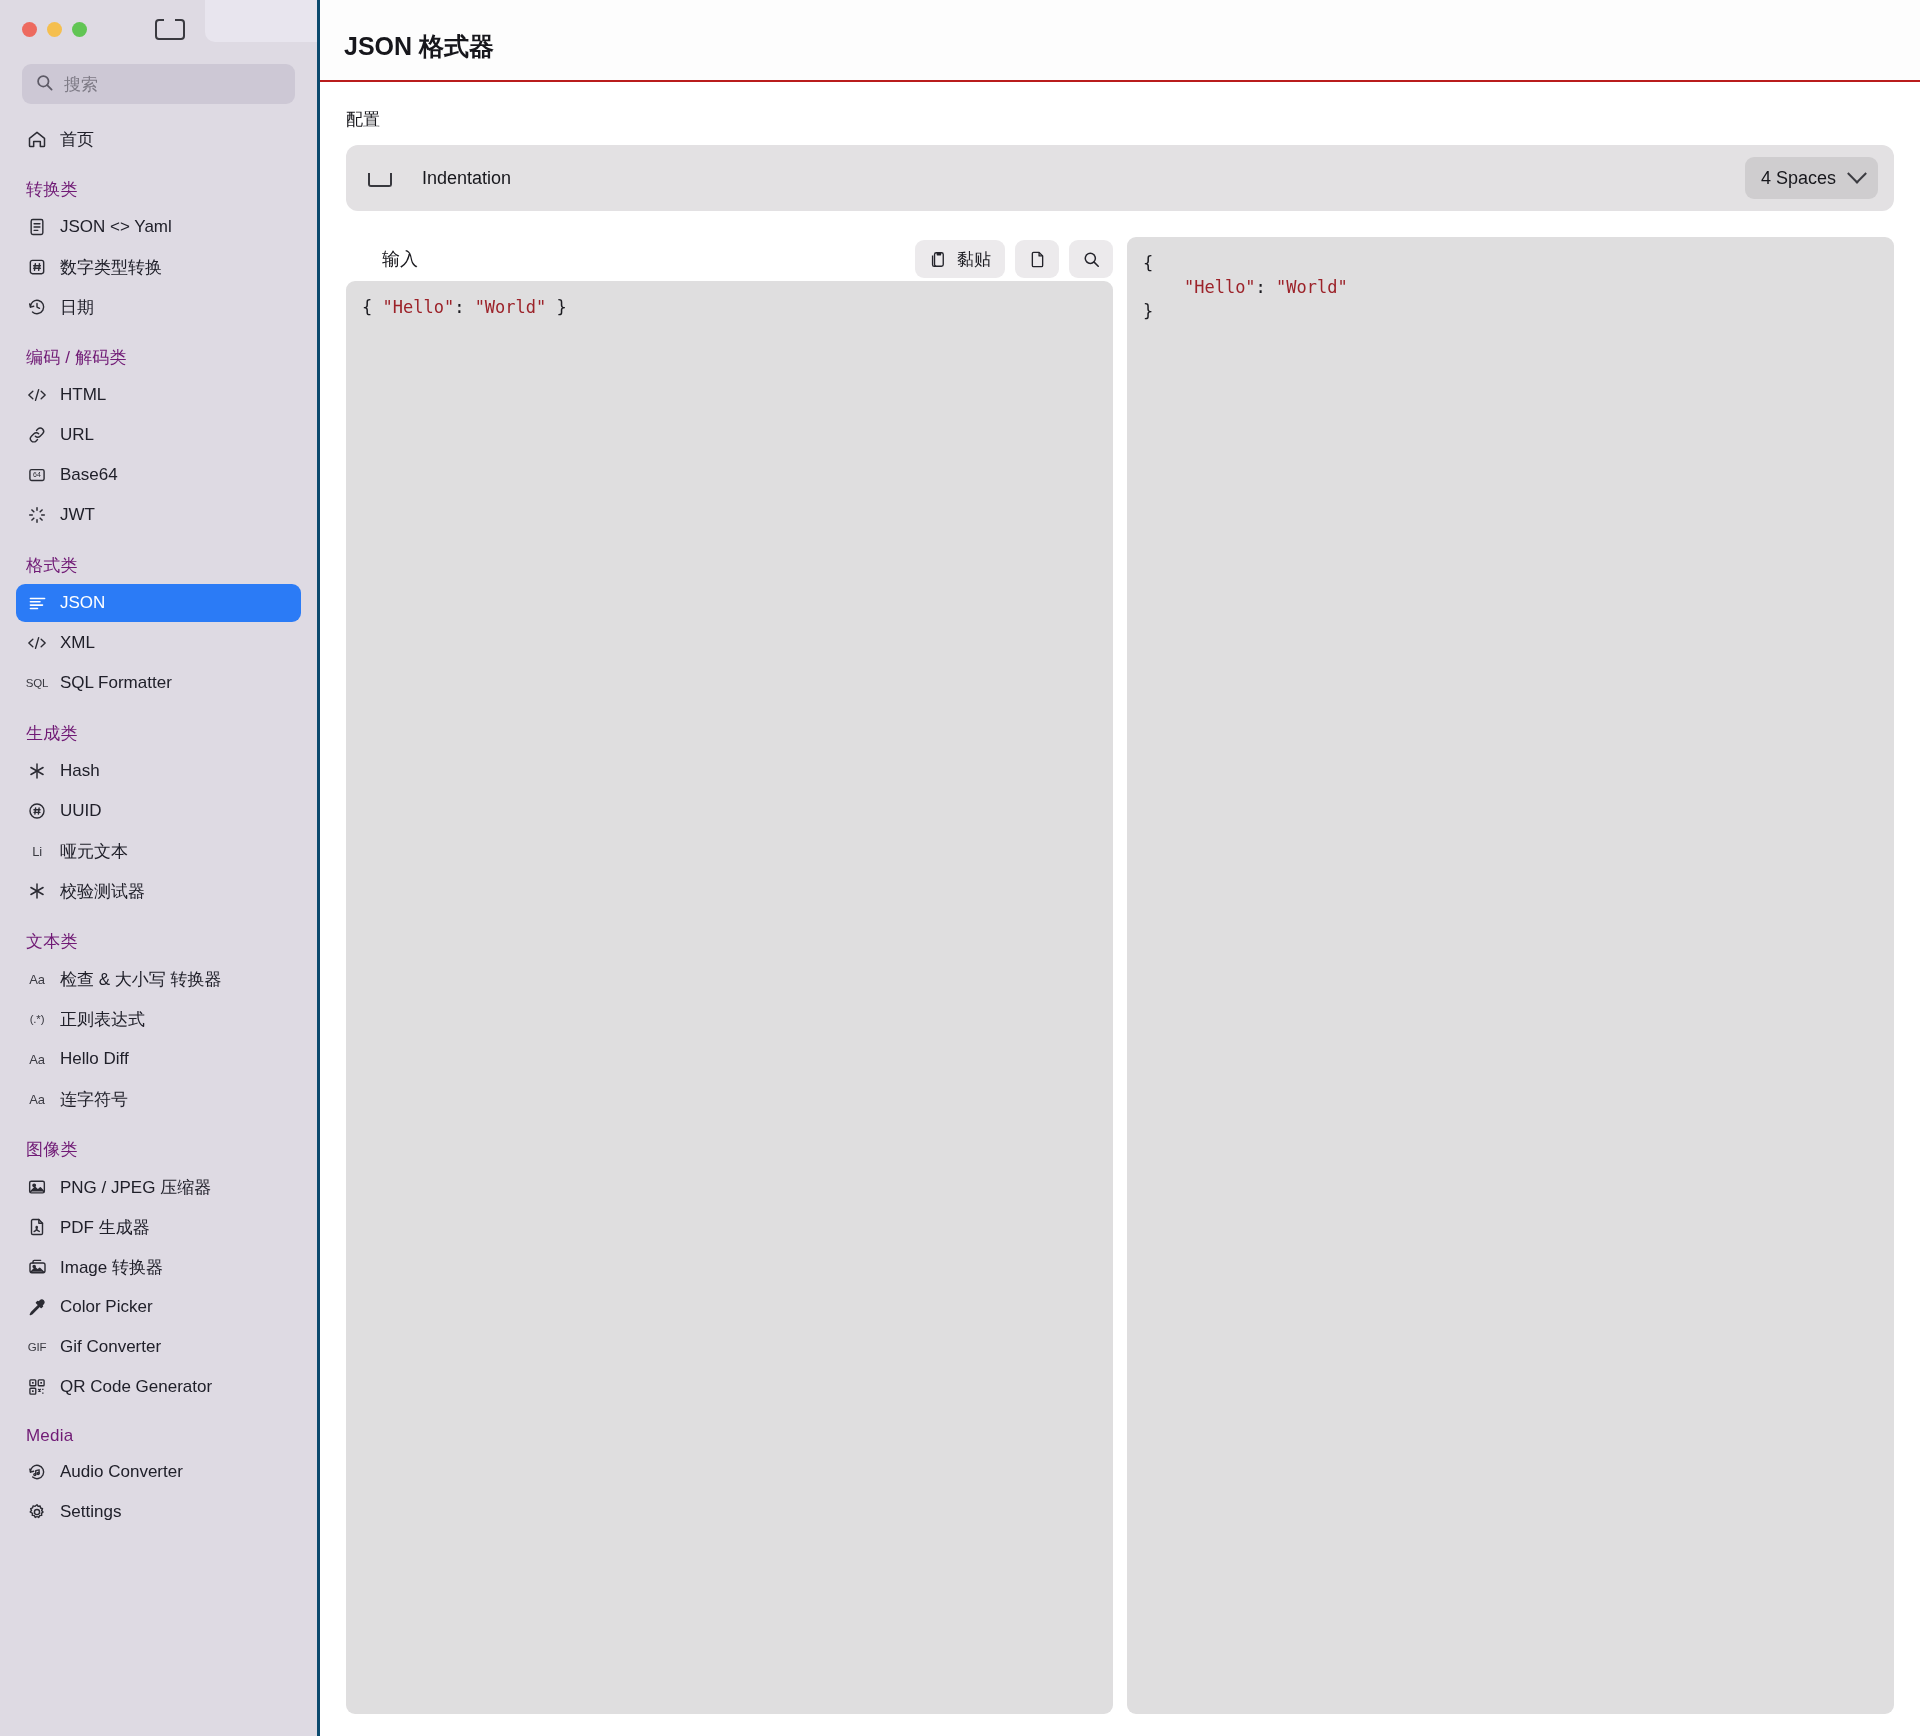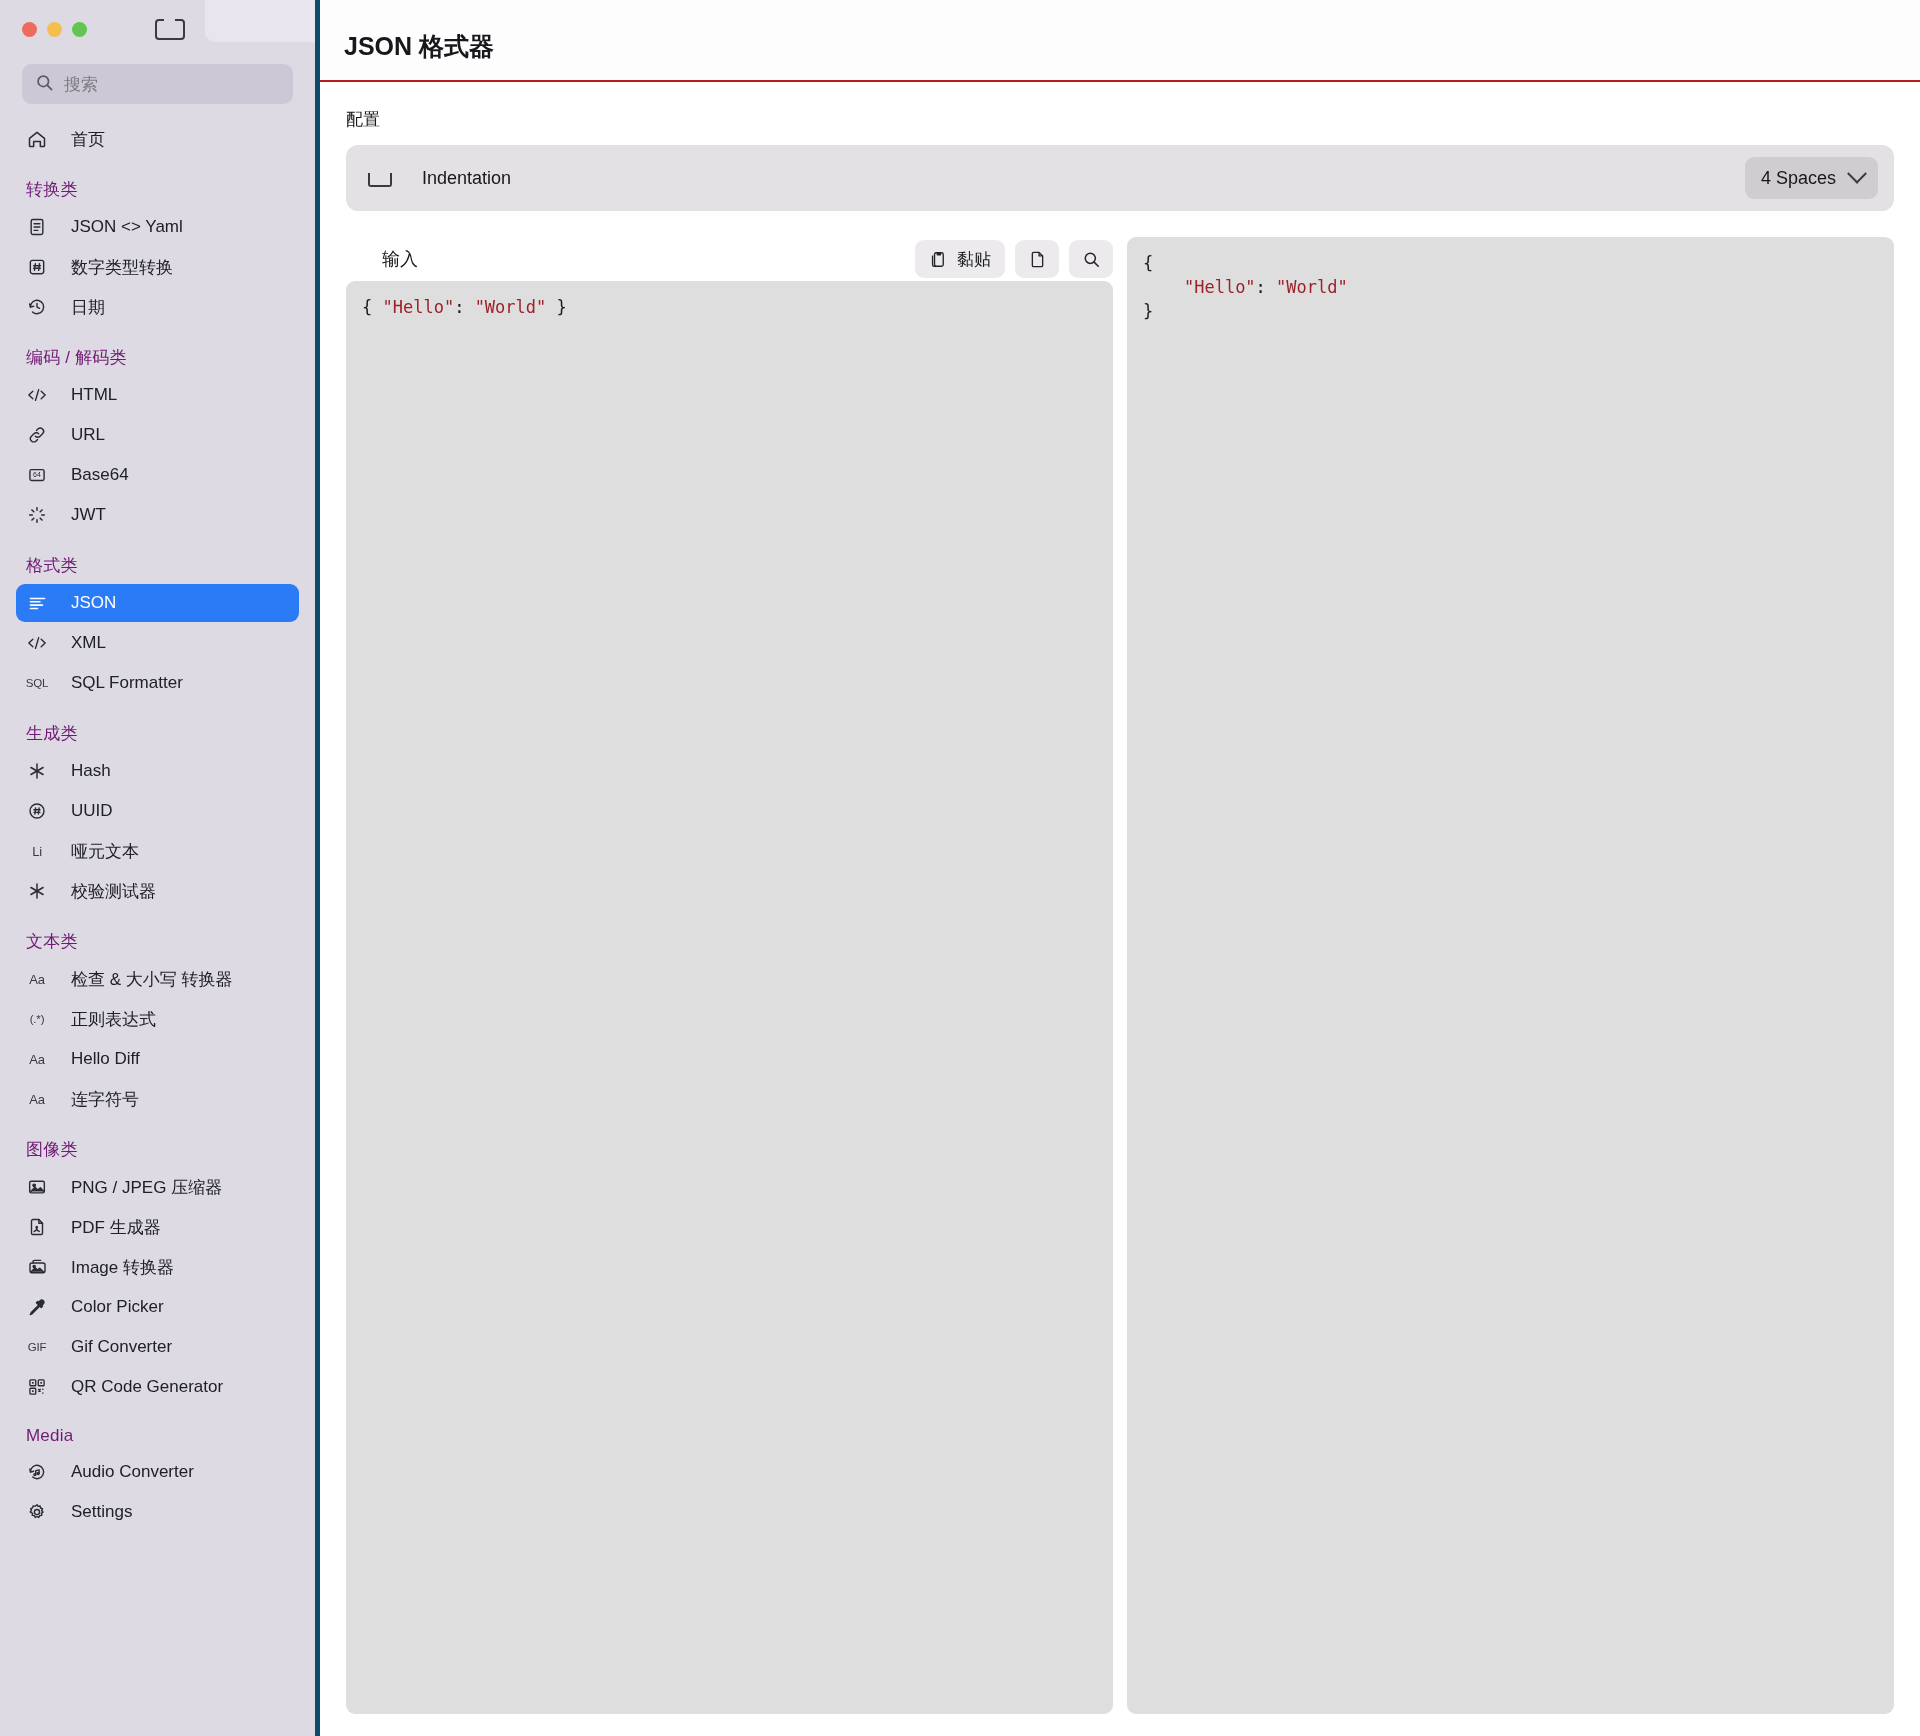--- a/index.html
+++ b/index.html
@@ -15,21 +15,21 @@
     width: 1920px; height: 1736px;
     display: flex;
     background: #ffffff;
   }
 
   
   .sidebar {
     width: 320px;
     flex: 0 0 320px;
     background: #dedae3;
-    border-right: 5px solid #0c4a6e;
+    border-right: 3px solid #0c4a6e;
     display: flex;
     flex-direction: column;
     padding: 0;
     overflow: hidden;
   }
   .titlebar {
     height: 58px;
     flex: 0 0 58px;
     display: flex;
     align-items: center;
@@ -93,21 +93,21 @@
   .section-label {
     font-size: 17px;
     font-weight: 400;
     color: #701a75;
     padding: 18px 10px 7px 10px;
     letter-spacing: 0.2px;
   }
   .nav-item {
     display: flex;
     align-items: center;
-    gap: 23px;
+    gap: 12px;
     height: 38px;
     padding: 0 10px;
     border-radius: 9px;
     color: #20202a;
     font-size: 17px;
     cursor: pointer;
     margin-bottom: 2px;
   }
   .nav-item.active {
     background: #2b7bf6;

